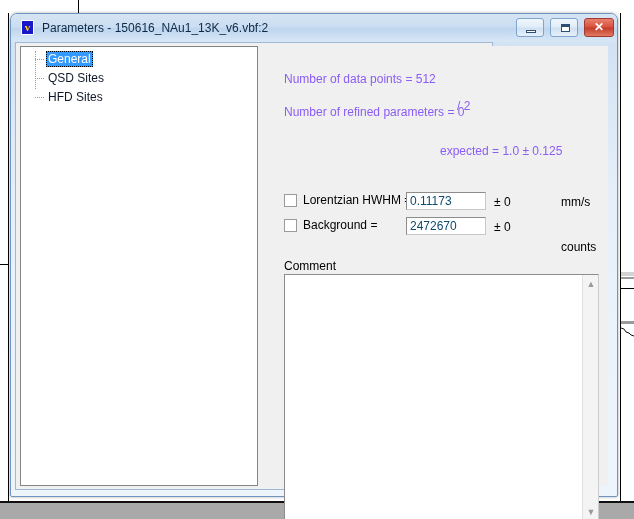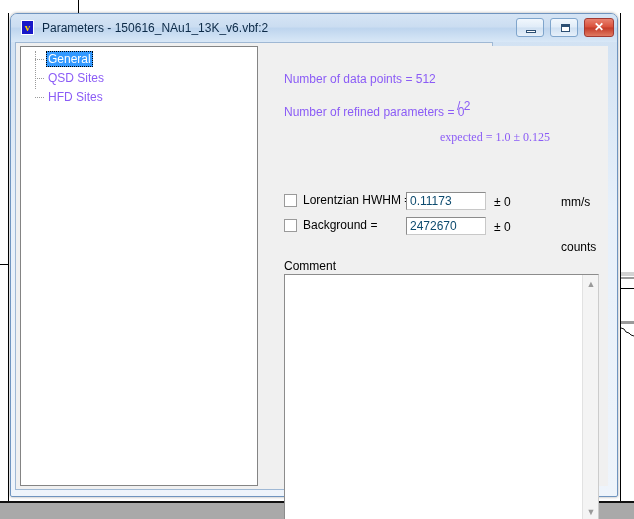--- a/index.html
+++ b/index.html
@@ -161,21 +161,21 @@
     background: #ffffff;
     border: 1px solid #848484;
     box-sizing: border-box;
     overflow: hidden;
   }
   .tree-item {
     position: absolute;
     left: 25px;
     height: 16px;
     font-size: 12px;
-    color: #8b5cf6;
+    color: #0f172a;
     line-height: 16px;
     white-space: nowrap;
     padding: 0 2px;
   }
   .tree-item.sel {
     background: #3399ff;
     color: #ffffff;
     outline: 1px dotted #000000;
     outline-offset: -1px;
   }
@@ -358,21 +358,21 @@
 
       <div id="content-divider"></div>
 
       <div id="content">
 
         <div class="info-line" style="left:22px; top:26px;">Number of data points = 512</div>
 
         <div class="info-line" style="left:22px; top:59px;">Number of refined parameters = 0</div>
         <div class="info-line" style="left:195px; top:53px;">/ 2</div>
 
-        <div class="info-line" style="left:178px; top:84px;font-family:Liberation Serif, serif;">expected = 1.0 ± 0.125</div>
+        <div class="info-line" style="left:178px; top:98px;">expected = 1.0 ± 0.125</div>
 
 
         <div class="chk-row" style="top:147px;">
           <span class="chk"></span>
           <span class="chk-label">Lorentzian HWHM =</span>
         </div>
         <div class="txtfield" style="left:144px; top:146px;">0.11173</div>
         <div class="pm-text" style="left:232px; top:149px;">± 0</div>
         <div class="unit-text" style="left:299px; top:149px;">mm/s</div>
 

